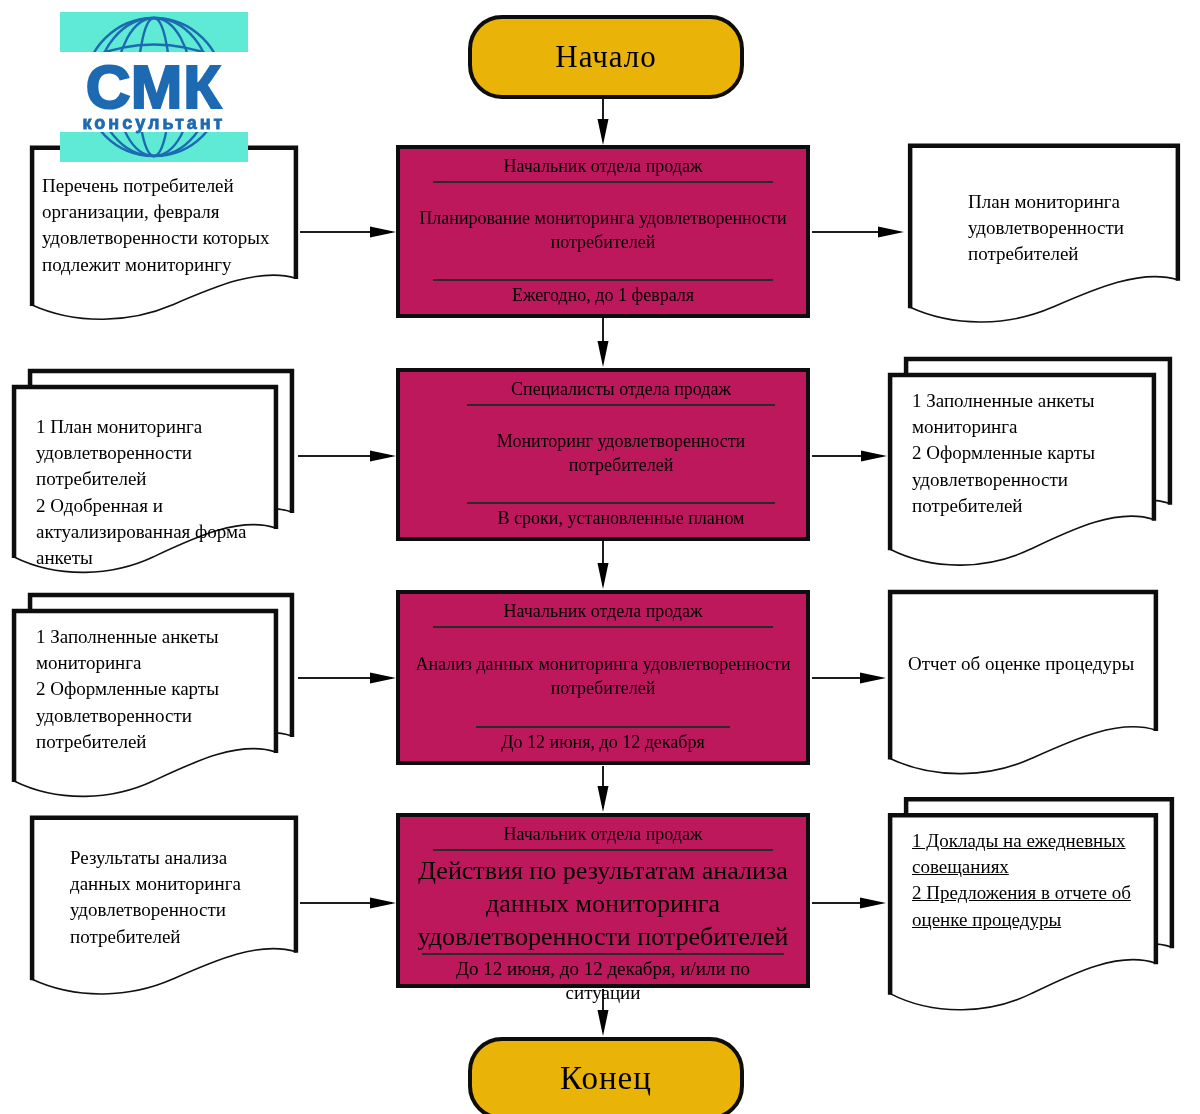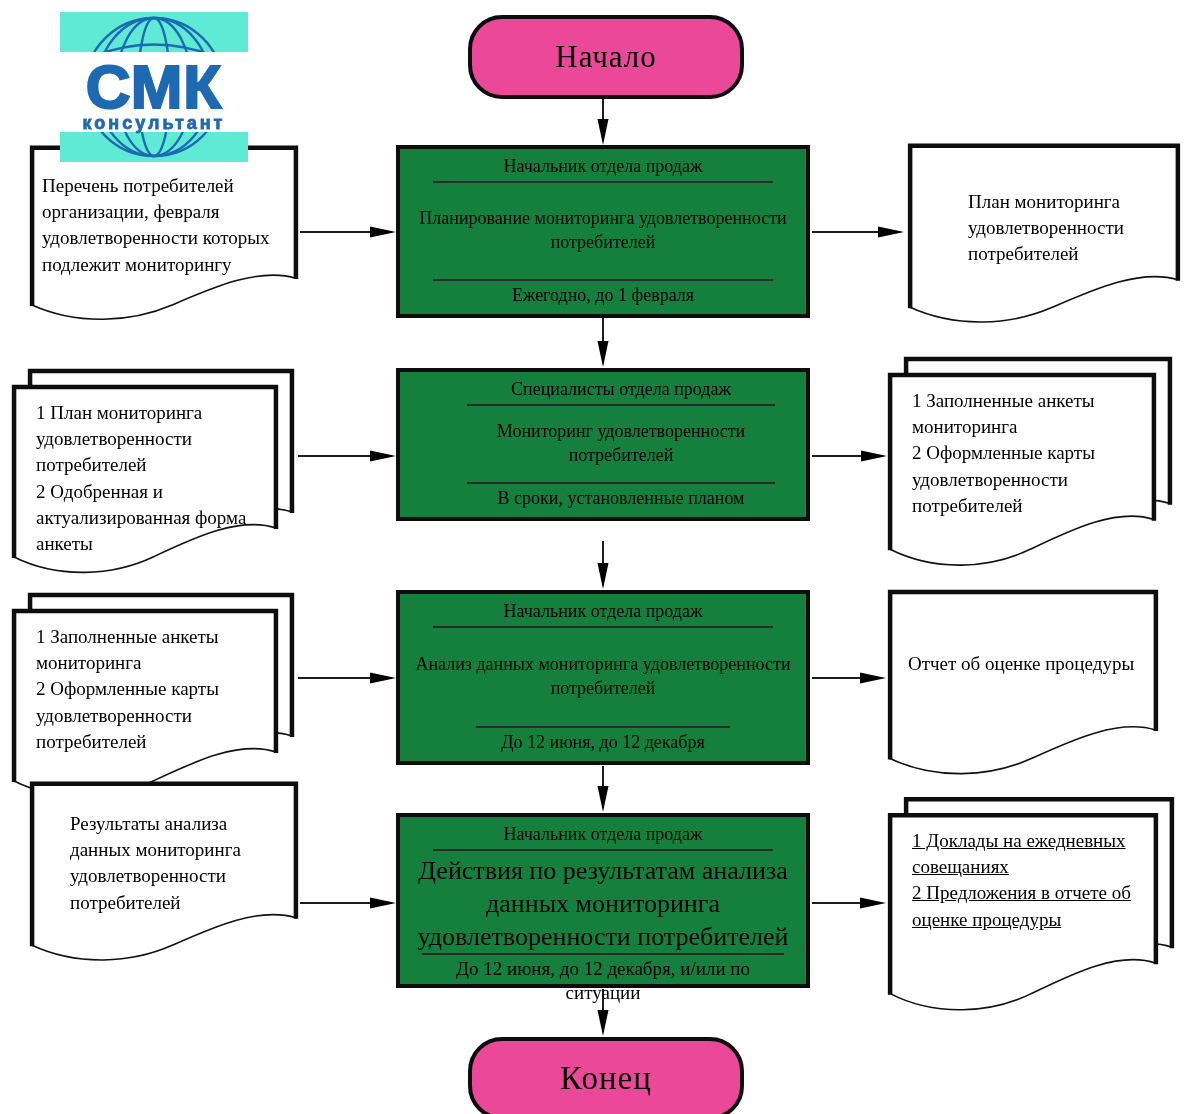--- a/index.html
+++ b/index.html
@@ -19,35 +19,35 @@
     width: 1200px; height: 1114px;
     z-index: 1;
   }
   .arrows line { stroke: #1c1c1c; stroke-width: 2; }
   .arrows polygon { fill: #000; }
 
   
   .terminator {
     position: absolute;
     z-index: 2;
-    background: #ec4899;
+    background: #eab308;
     border: 4px solid #0d0d0d;
     border-radius: 34px;
     display: flex;
     align-items: center;
     justify-content: center;
     font-size: 31px;
     letter-spacing: 1px;
   }
 
   
   .process {
     position: absolute;
     z-index: 2;
-    background: #15803d;
+    background: #be185d;
     border: 4px solid #0d0d0d;
     display: flex;
     flex-direction: column;
     align-items: center;
     justify-content: space-between;
     padding: 6px 10px 8px 10px;
     box-sizing: border-box;
     text-align: center;
   }
   .p-role, .p-timing { font-size: 18px; line-height: 1.25; }
@@ -171,21 +171,21 @@
   </div>
 
   <div class="process" style="left:396px; top:145px; width:414px; height:173px;">
     <div class="p-role">Начальник отдела продаж</div>
     <div class="p-sep"></div>
     <div class="p-title">Планирование мониторинга удовлетворенности потребителей</div>
     <div class="p-sep"></div>
     <div class="p-timing">Ежегодно, до 1 февраля</div>
   </div>
 
-  <div class="process" style="left:396px; top:368px; width:414px; height:153px;padding-left:46px;">
+  <div class="process" style="left:396px; top:368px; width:414px; height:173px;padding-left:46px;">
     <div class="p-role">Специалисты отдела продаж</div>
     <div class="p-sep"></div>
     <div class="p-title">Мониторинг удовлетворенности потребителей</div>
     <div class="p-sep"></div>
     <div class="p-timing">В сроки, установленные планом</div>
   </div>
 
   <div class="process" style="left:396px; top:590px; width:414px; height:175px;">
     <div class="p-role">Начальник отдела продаж</div>
     <div class="p-sep"></div>
@@ -216,21 +216,21 @@
       <path d="M 1.5 86.5 C 18 97.5 38 96 53 86.5 C 68 77 85 66 98.5 72" fill="none" stroke="#111" stroke-width="1.6" vector-effect="non-scaling-stroke"></path>
       <path d="M 1.5 87 L 1.5 1.5 L 98.5 1.5 L 98.5 72.5" fill="none" stroke="#0d0d0d" stroke-width="4.5" vector-effect="non-scaling-stroke"></path>
     </svg>
   </div>
   <div class="doc" style="left:10px; top:384px; width:270px; height:200px;">
     <svg class="doc-shape" viewBox="0 0 100 100" preserveAspectRatio="none">
       <path d="M 1.5 1.5 L 98.5 1.5 L 98.5 72 C 85 66 68 77 53 86.5 C 38 96 18 97.5 1.5 86.5 Z" fill="#fff" stroke="none"></path>
       <path d="M 1.5 86.5 C 18 97.5 38 96 53 86.5 C 68 77 85 66 98.5 72" fill="none" stroke="#111" stroke-width="1.6" vector-effect="non-scaling-stroke"></path>
       <path d="M 1.5 87 L 1.5 1.5 L 98.5 1.5 L 98.5 72.5" fill="none" stroke="#0d0d0d" stroke-width="4.5" vector-effect="non-scaling-stroke"></path>
     </svg>
-    <div class="doc-text" style="padding:16px 8px 0 26px;">
+    <div class="doc-text" style="padding:16px 8px 0 26px;margin-top:14px;">
       <div>1 План мониторинга удовлетворенности потребителей</div>
       <div>2 Одобренная и актуализированная форма анкеты</div>
     </div>
   </div>
 
   <div class="doc-back" style="left:26px; top:592px; width:270px; height:200px;">
     <svg viewBox="0 0 100 100" preserveAspectRatio="none">
       <path d="M 1.5 1.5 L 98.5 1.5 L 98.5 72 C 85 66 68 77 53 86.5 C 38 96 18 97.5 1.5 86.5 Z" fill="#fff" stroke="none"></path>
       <path d="M 1.5 86.5 C 18 97.5 38 96 53 86.5 C 68 77 85 66 98.5 72" fill="none" stroke="#111" stroke-width="1.6" vector-effect="non-scaling-stroke"></path>
       <path d="M 1.5 87 L 1.5 1.5 L 98.5 1.5 L 98.5 72.5" fill="none" stroke="#0d0d0d" stroke-width="4.5" vector-effect="non-scaling-stroke"></path>
@@ -241,21 +241,21 @@
       <path d="M 1.5 1.5 L 98.5 1.5 L 98.5 72 C 85 66 68 77 53 86.5 C 38 96 18 97.5 1.5 86.5 Z" fill="#fff" stroke="none"></path>
       <path d="M 1.5 86.5 C 18 97.5 38 96 53 86.5 C 68 77 85 66 98.5 72" fill="none" stroke="#111" stroke-width="1.6" vector-effect="non-scaling-stroke"></path>
       <path d="M 1.5 87 L 1.5 1.5 L 98.5 1.5 L 98.5 72.5" fill="none" stroke="#0d0d0d" stroke-width="4.5" vector-effect="non-scaling-stroke"></path>
     </svg>
     <div class="doc-text" style="padding:16px 8px 0 26px;">
       <div>1 Заполненные анкеты мониторинга</div>
       <div>2 Оформленные карты удовлетворенности потребителей</div>
     </div>
   </div>
 
-  <div class="doc" style="left:28px; top:781px; width:272px; height:190px;">
+  <div class="doc" style="left:28px; top:815px; width:272px; height:190px;">
     <svg class="doc-shape" viewBox="0 0 100 100" preserveAspectRatio="none">
       <path d="M 1.5 1.5 L 98.5 1.5 L 98.5 72 C 85 66 68 77 53 86.5 C 38 96 18 97.5 1.5 86.5 Z" fill="#fff" stroke="none"></path>
       <path d="M 1.5 86.5 C 18 97.5 38 96 53 86.5 C 68 77 85 66 98.5 72" fill="none" stroke="#111" stroke-width="1.6" vector-effect="non-scaling-stroke"></path>
       <path d="M 1.5 87 L 1.5 1.5 L 98.5 1.5 L 98.5 72.5" fill="none" stroke="#0d0d0d" stroke-width="4.5" vector-effect="non-scaling-stroke"></path>
     </svg>
     <div class="doc-text" style="padding:30px 24px 0 42px;">Результаты анализа данных мониторинга удовлетворенности потребителей</div>
   </div>
 
   <div class="doc" style="left:906px; top:143px; width:276px; height:190px;">
     <svg class="doc-shape" viewBox="0 0 100 100" preserveAspectRatio="none">

